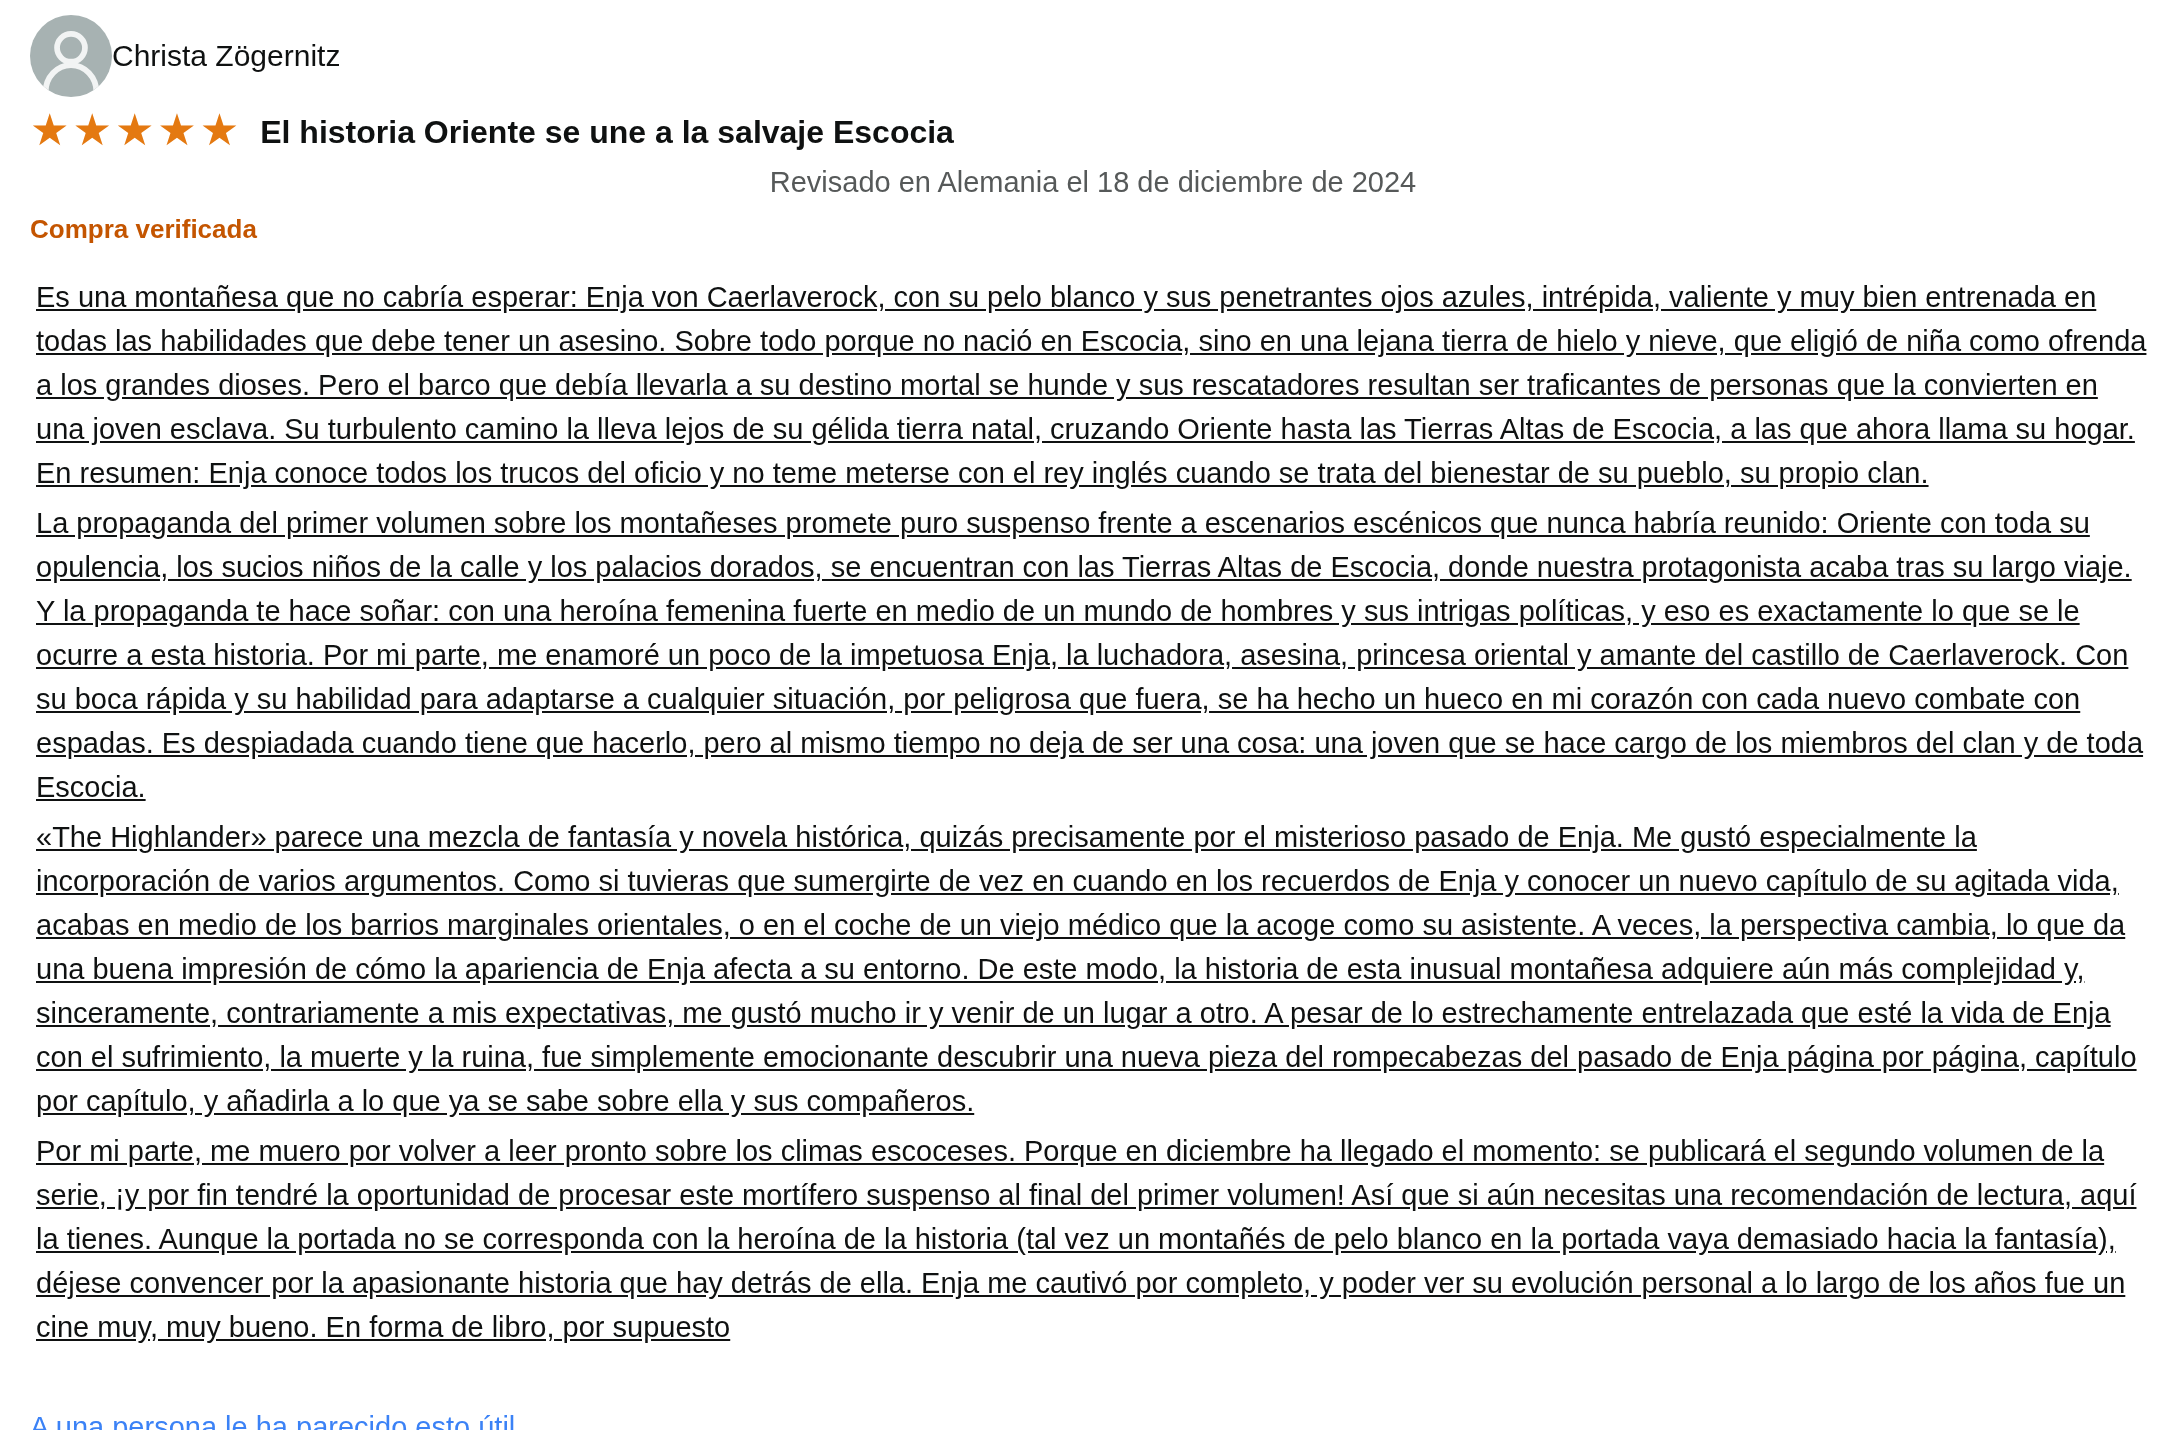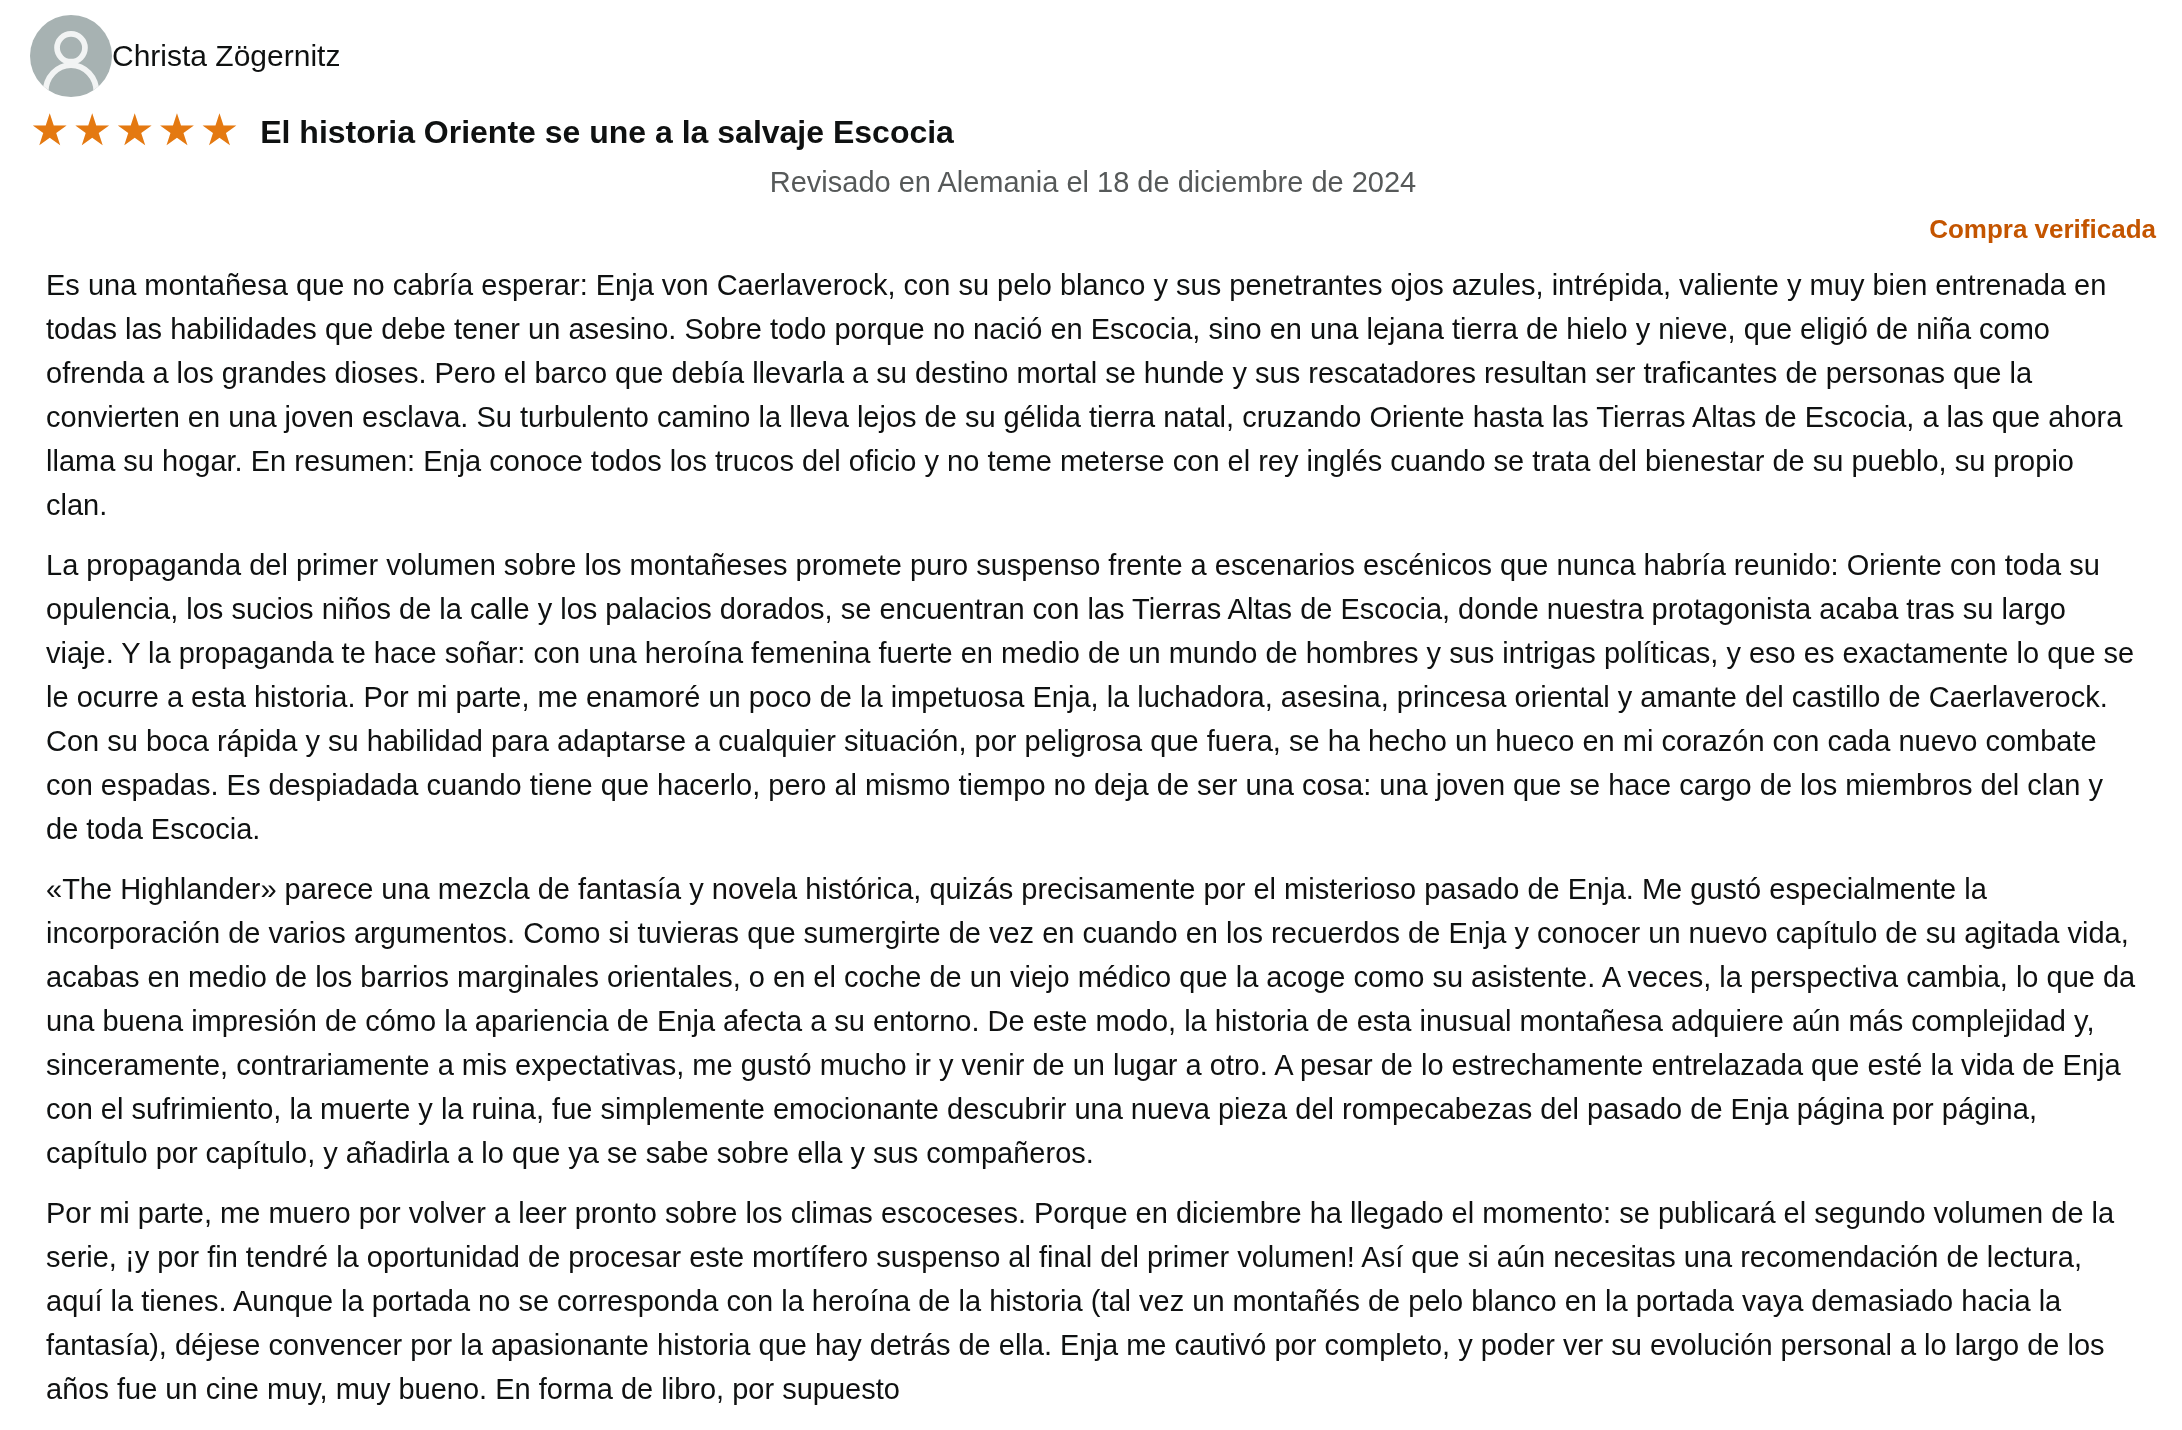--- a/index.html
+++ b/index.html
@@ -68,30 +68,29 @@
     color: #565959;
     line-height: 1.25;
     margin-bottom: 14px;
     text-align: center;
   }
   .verified-badge {
     font-size: 26px;
     font-weight: bold;
     color: #C45500;
     line-height: 1.2;
-    margin-bottom: 18px;
-    text-align: right;
+    margin-bottom: 30px;
   }
   .review-body {
     font-size: 29px;
     line-height: 44px;
     color: #0F1111;
     max-width: 2126px;
   }
-  .review-body p { margin: 16px; }
+  .review-body p { margin: 6px; text-decoration: underline; }
   .helpful-row {
     margin-top: 60px;
     font-size: 29px;
     color: #3b82f6;
     line-height: 1.3;
   }
 </style>
 </head>
 <body>
 

